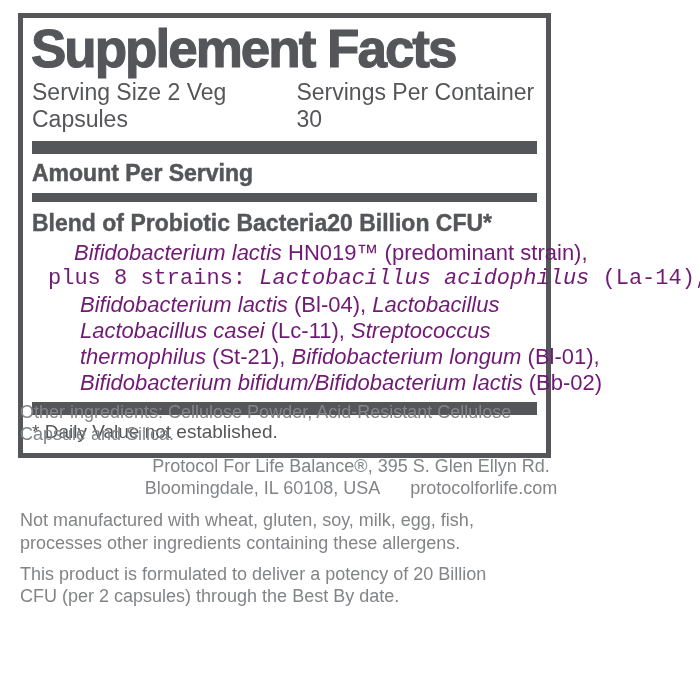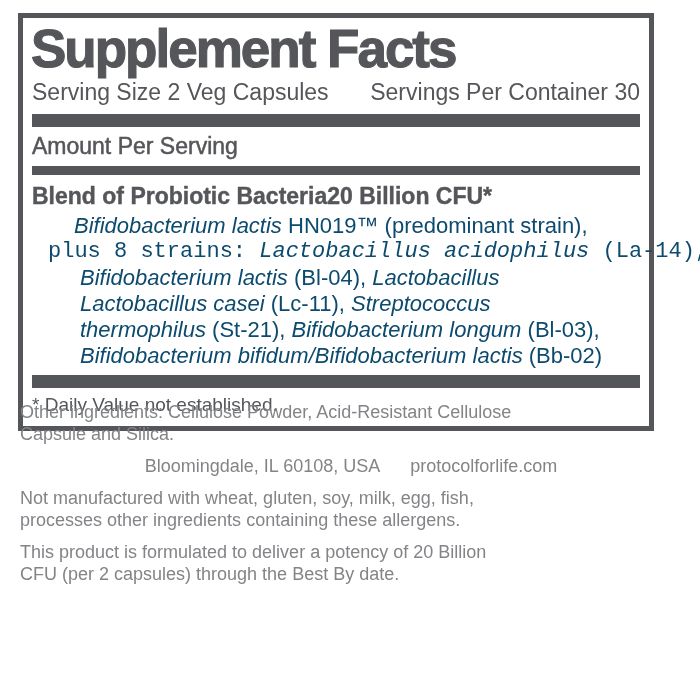--- a/index.html
+++ b/index.html
@@ -11,21 +11,21 @@
     background: #ffffff;
     font-family: "Liberation Sans", sans-serif;
     overflow: hidden;
   }
 
   
   .facts-panel {
     position: absolute;
     left: 18px;
     top: 13px;
-    width: 636px;
+    width: 533px;
     border: 5px solid #55565A;
     padding: 0 7px 6px 7px;
     color: #55565A;
     background: #ffffff;
   }
   .facts-title {
     font-size: 53px;
     font-weight: bold;
     letter-spacing: -2px;
     line-height: 1.06;
@@ -40,36 +40,36 @@
     margin: 2px 2px 8px 2px;
   }
   .bar {
     background: #55565A;
     height: 13px;
     margin: 0 2px;
   }
   .bar.thin { height: 9px; }
   .aps-heading {
     font-size: 23px;
-    font-weight: normal;
+    font-weight: bold;
     -webkit-text-stroke: 0.5px #55565A;
     margin: 6px 2px 6px 2px;
   }
   .blend-row {
     display: flex;
     justify-content: flex-start;
     font-size: 23px;
     font-weight: bold;
     -webkit-text-stroke: 0.4px #55565A;
     margin: 8px 2px 3px 2px;
   }
   .strains {
     font-size: 22px;
     line-height: 26px;
-    color: #0c4a6e;
+    color: #701a75;
   }
   .strain-line { white-space: nowrap; }
   .ind-a { padding-left: 44px; }  
   .ind-b { padding-left: 18px; font-family: Liberation Mono, monospace; }  
   .ind-c { padding-left: 50px; }  
   .foot-bar { margin-top: 6px; }
   .footnote {
     font-size: 19px;
     margin: 6px 0 4px 2px;
   }
@@ -111,37 +111,38 @@
     <div class="blend-row">
       <span>Blend of Probiotic Bacteria</span>
       <span>20 Billion CFU*</span>
     </div>
 
     <div class="strains">
       <div class="strain-line ind-a"><i>Bifidobacterium lactis</i><span> HN019™ (predominant strain),</span></div>
       <div class="strain-line ind-b"><span>plus 8 strains: </span><i>Lactobacillus acidophilus</i><span> (La-14),</span></div>
       <div class="strain-line ind-c"><i>Bifidobacterium lactis</i><span> (Bl-04), </span><i>Lactobacillus</i></div>
       <div class="strain-line ind-c"><i>Lactobacillus casei</i><span> (Lc-11), </span><i>Streptococcus</i></div>
-      <div class="strain-line ind-c"><i>thermophilus</i><span> (St-21), </span><i>Bifidobacterium longum</i><span> (Bl-03),</span></div>
+      <div class="strain-line ind-c"><i>thermophilus</i><span> (St-21), </span><i>Bifidobacterium longum</i><span> (Bl-01),</span></div>
       <div class="strain-line ind-c"><i>Bifidobacterium bifidum/Bifidobacterium lactis</i><span> (Bb-02)</span></div>
     </div>
 
     <div class="bar foot-bar"></div>
 
     <div class="footnote">* Daily Value not established.</div>
   </div>
 
   <div class="below">
 
     <div class="para">
       <span class="line">Other ingredients: Cellulose Powder, Acid-Resistant Cellulose</span>
       <span class="line">Capsule and Silica.</span>
     </div>
 
     <div class="para address">
+      <span class="line">Protocol For Life Balance®, 395 S. Glen Ellyn Rd.</span>
       <span class="line">
         <span>Bloomingdale, IL 60108, USA</span><span class="gap"></span><span>protocolforlife.com</span>
       </span>
     </div>
 
     <div class="para">
       <span class="line">Not manufactured with wheat, gluten, soy, milk, egg, fish,</span>
       <span class="line">processes other ingredients containing these allergens.</span>
     </div>
 

